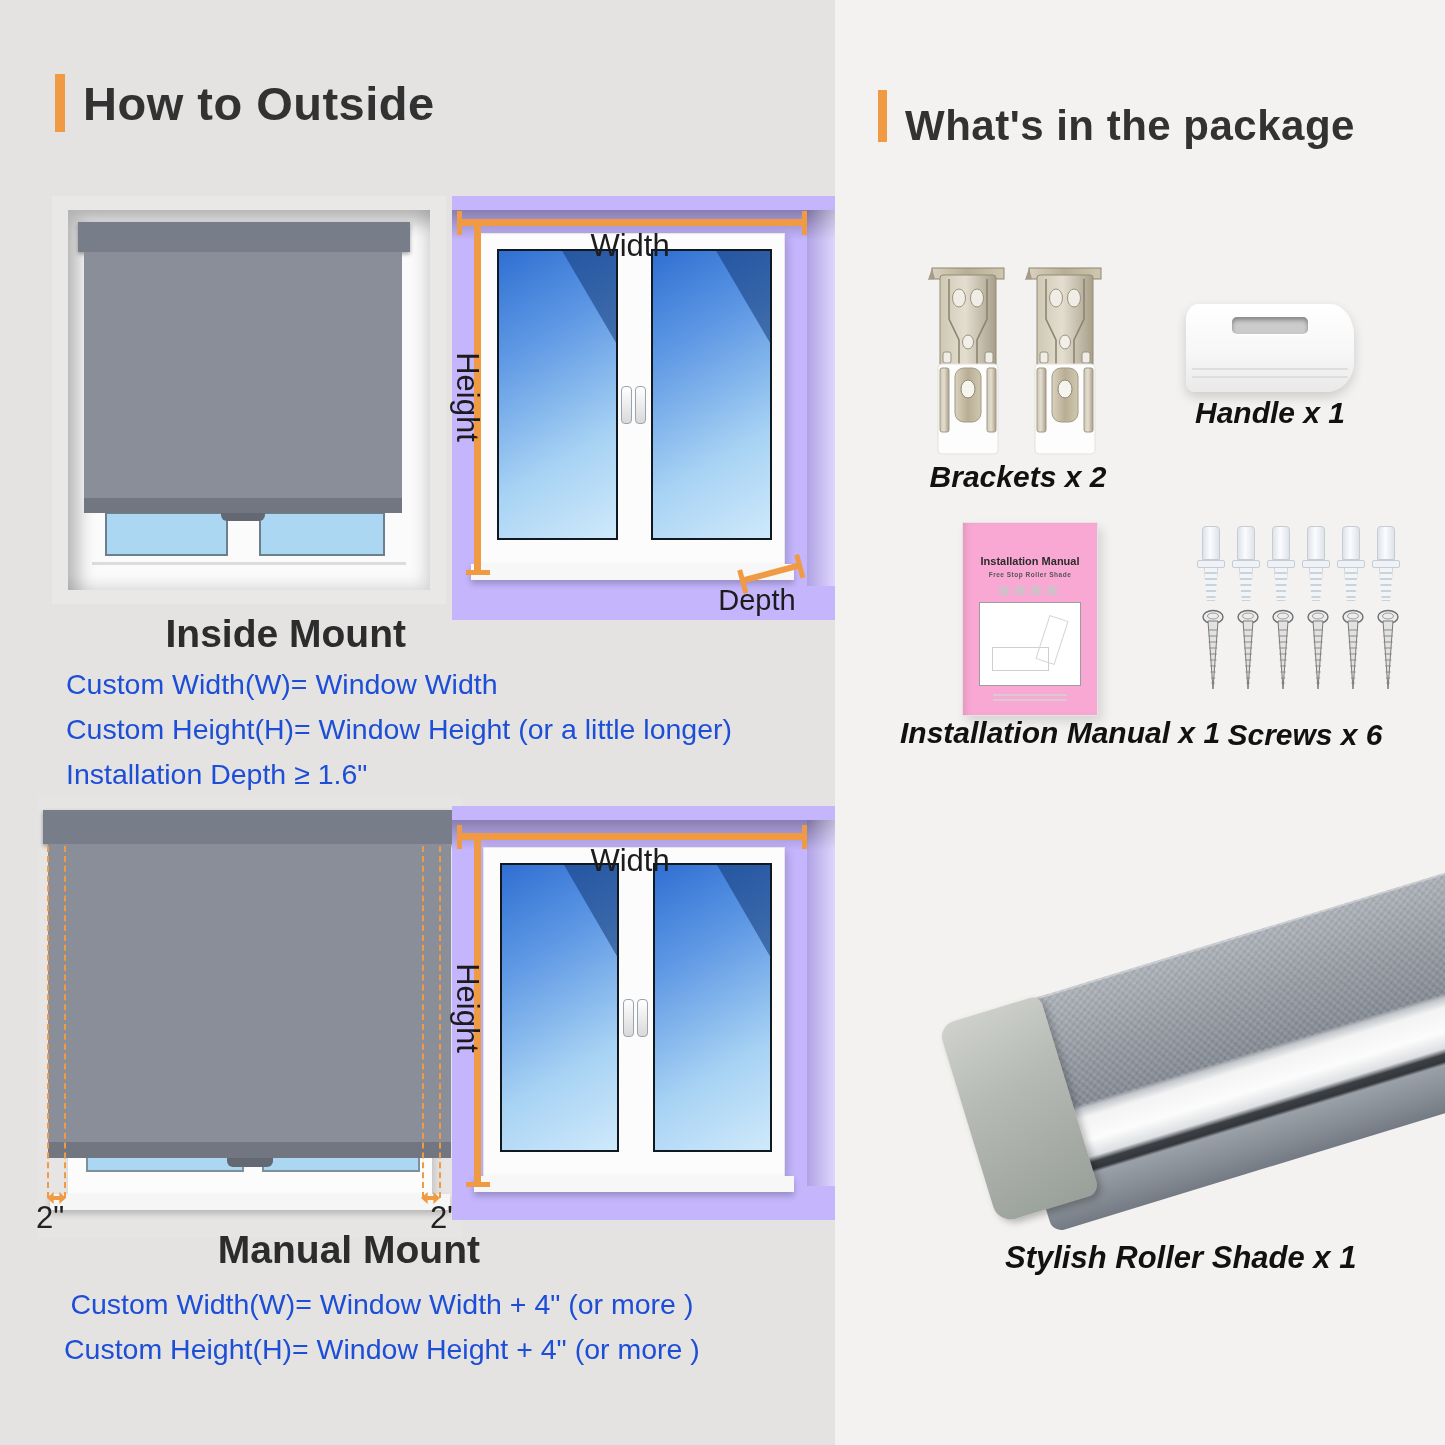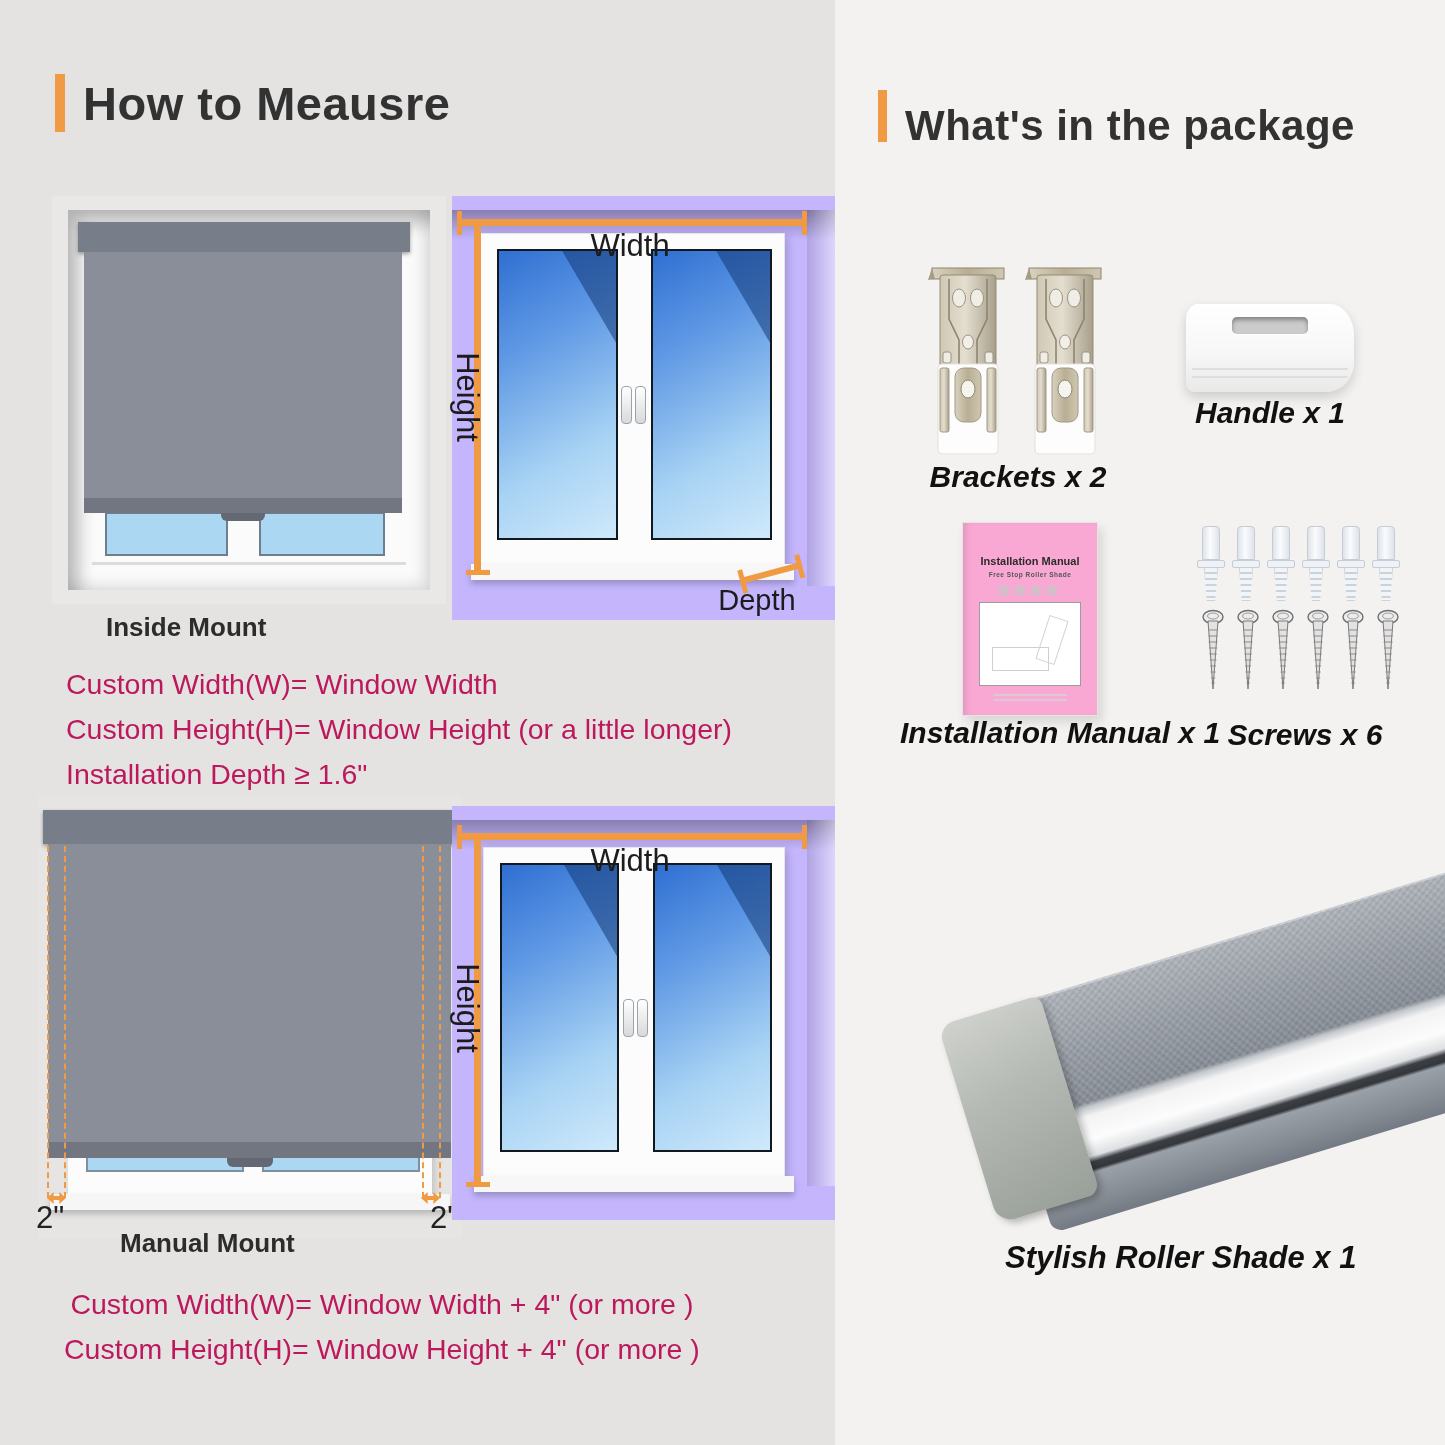--- a/index.html
+++ b/index.html
@@ -60,22 +60,22 @@
   
   .figC{left:38px; top:796px; width:424px; height:442px; background:#e6e5e4;}
   .winC{position:absolute; left:30px; top:48px; width:364px; height:350px; background:#fcfcfc;
     box-shadow:3px 4px 8px rgba(0,0,0,.15);}
   .winC .pane{position:absolute; top:12px; height:312px; width:154px; border:2px solid #7f8f9b; background:#abd7f3;}
   .dashline{position:absolute; width:0; border-left:2px dashed #F09A43; top:50px; height:352px;}
   .oarrow{position:absolute; top:396px; width:19px; height:12px; background:#F09A43;
     clip-path:polygon(0 50%,35% 0,35% 33%,65% 33%,65% 0,100% 50%,65% 100%,65% 67%,35% 67%,35% 100%);}
   .inchlabel{position:absolute; top:404px; font-size:31px; color:#222;}
   
-  .mount-head{position:absolute; font-size:26px; font-weight:bold; color:#2c2c2c; text-align:left;}
-  .descblock{position:absolute; font-size:28.5px; color:#be185d;}
+  .mount-head{position:absolute; font-size:39px; font-weight:bold; color:#2c2c2c; text-align:right;}
+  .descblock{position:absolute; font-size:28.5px; color:#1d4ed8;}
   .descblock div{line-height:45px; white-space:nowrap;}
   
   .item-label{position:absolute; font-size:30px; font-weight:bold; font-style:italic; color:#111; text-align:center; white-space:nowrap;}
   .bracket{position:absolute; width:80px; height:195px;}
   
   .handleimg{position:absolute; left:1186px; top:304px; width:168px; height:88px;
     background:linear-gradient(180deg,#ffffff 0%,#f7f7f7 55%,#e9e9e9 100%);
     border-radius:12px 24px 28px 8px / 16px 32px 30px 10px;
     box-shadow:0 5px 12px rgba(0,0,0,.16);}
   .handleimg .slot{position:absolute; left:46px; top:13px; width:76px; height:17px; background:#cbcbcb;
@@ -125,21 +125,21 @@
 </head>
 <body>
 
 <div id="canvas">
 
   <div class="panel-left"></div>
   <div class="panel-right"></div>
 
   <div class="abs sec-head" style="left:55px; top:74px;">
     <div class="sec-bar"></div>
-    <div class="sec-txt">How to Meausre</div>
+    <div class="sec-txt">How to Outside</div>
   </div>
 
   <div class="abs sec-head right" style="left:878px; top:82px;">
     <div class="sec-bar"></div>
     <div class="sec-txt">What's in the package</div>
   </div>
 
   <div class="abs figA">
     <div class="recess">
       <div class="paneA" style="left:37px; top:302px; width:119px; height:40px;"></div>

